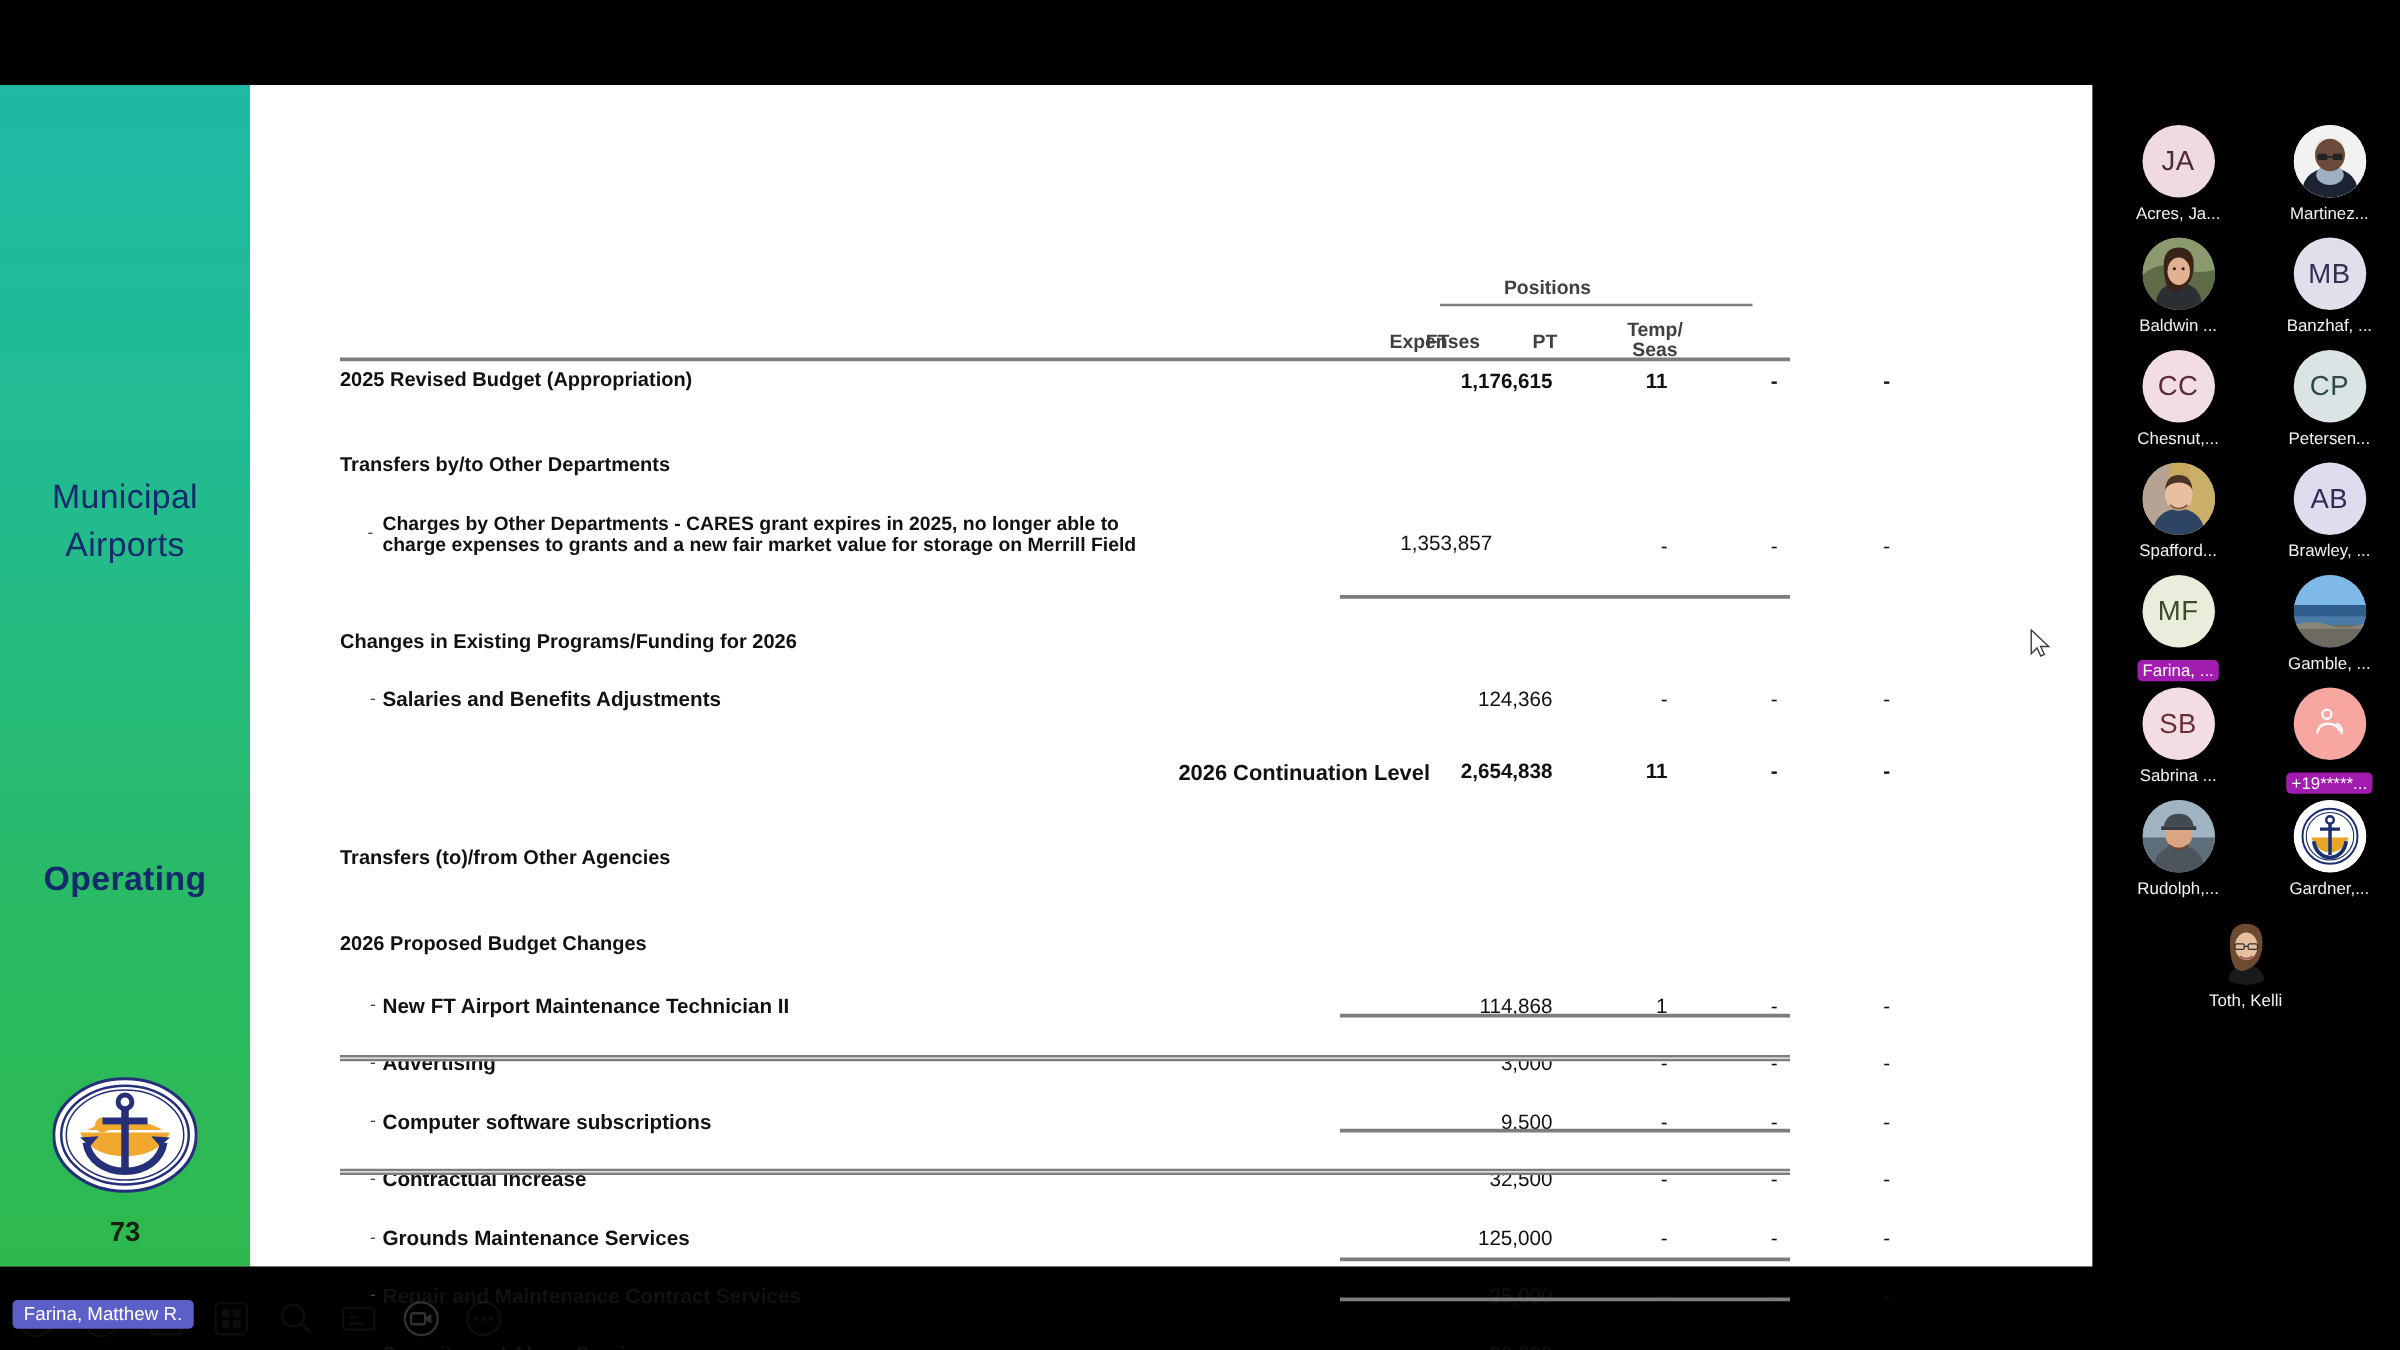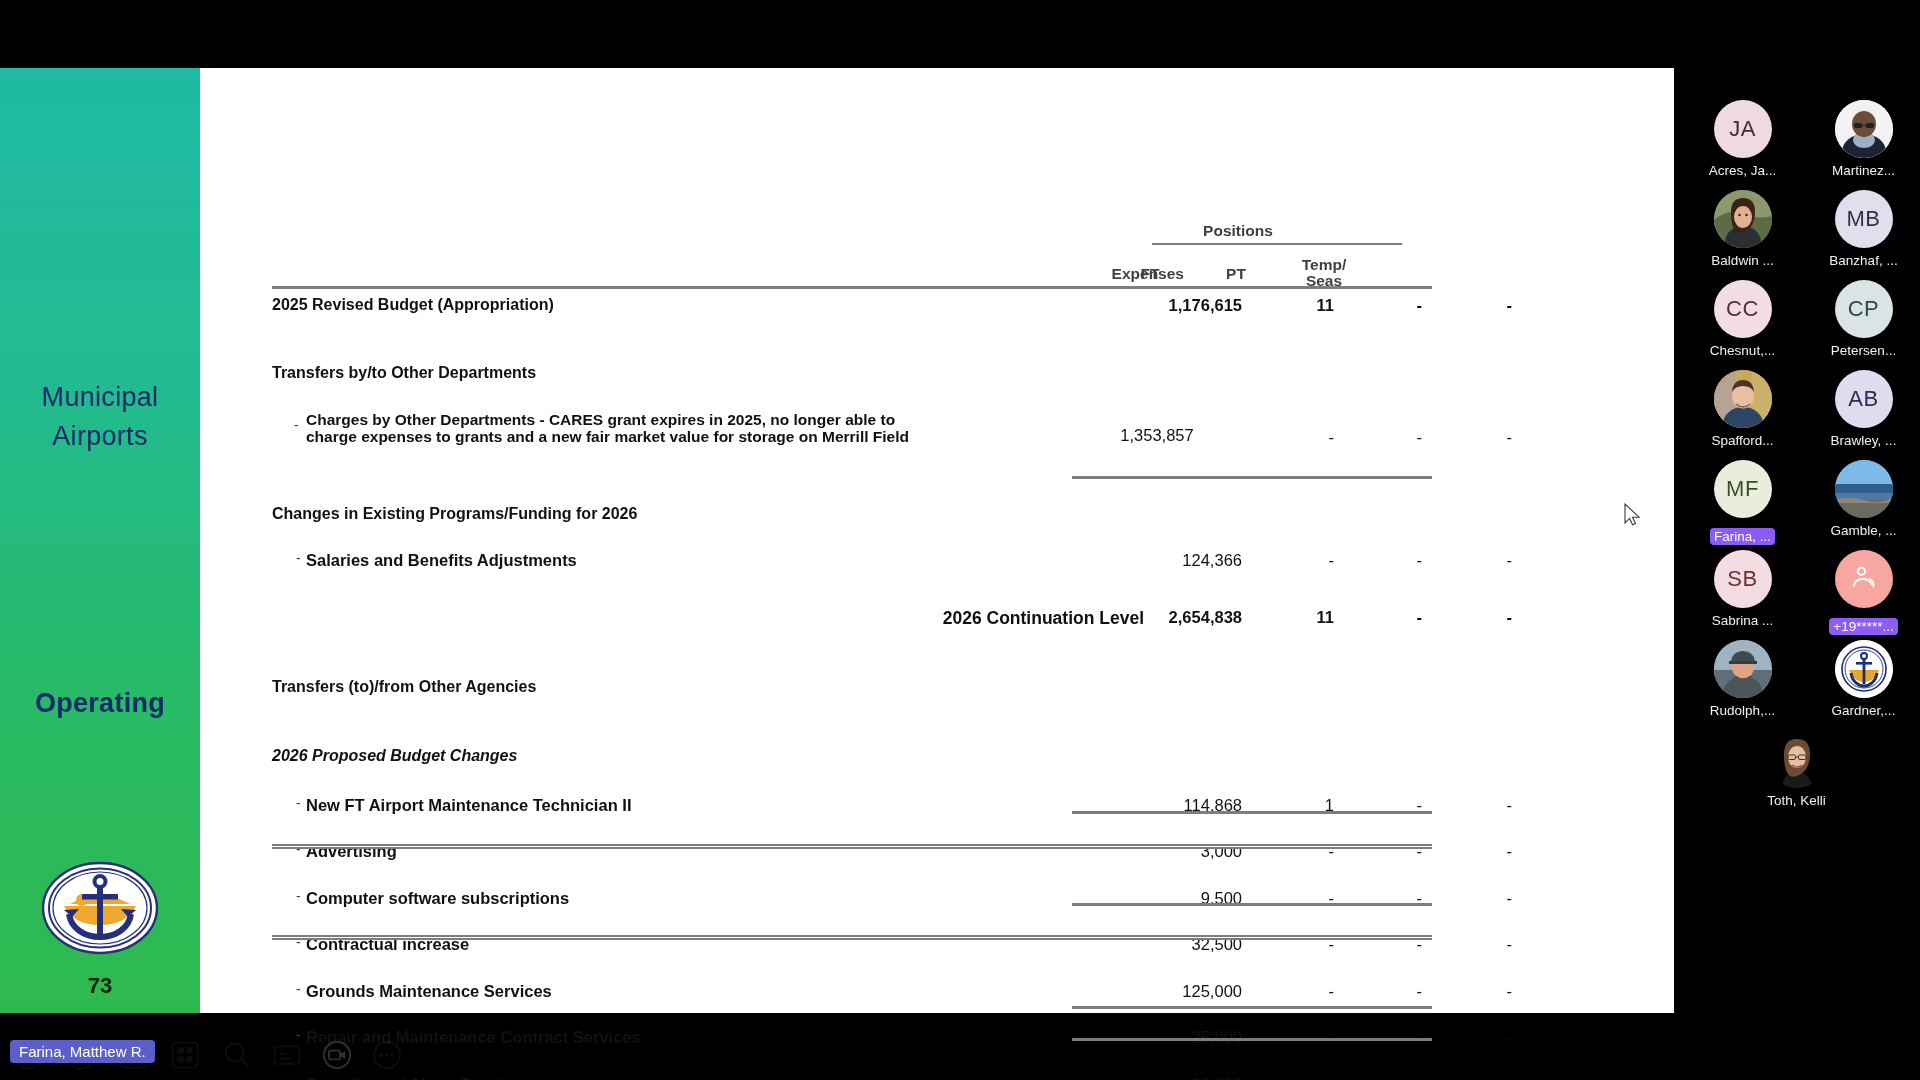--- a/index.html
+++ b/index.html
@@ -56,21 +56,21 @@
   .chd { position:absolute; font-weight:bold; font-size:15.5px; text-align:center; color:#404040; line-height:16px; }
 
   
   #people { position:absolute; left:1674px; top:0; width:246px; height:1013px; background:#000; }
   .pcell { position:absolute; width:113px; text-align:center; }
   .av { width:58px; height:58px; border-radius:50%; margin:0 auto; position:relative; overflow:hidden;
         display:flex; align-items:center; justify-content:center;
         font-size:22px; font-weight:500; letter-spacing:.5px; }
   .pname { margin-top:5px; font-size:13.5px; color:#f2f2f2; white-space:nowrap;
            overflow:hidden; text-overflow:ellipsis; }
-  .pname.hl { background:#8b5cf6; border-radius:4px; padding:1px 4px; display:inline-block; color:#fff; }
+  .pname.hl { background:#a21caf; border-radius:4px; padding:1px 4px; display:inline-block; color:#fff; }
 
   
   #speakerchip { position:absolute; left:10px; top:1040px; background:#5b5fc7; color:#fff;
                  font-size:15px; padding:3px 9px; border-radius:4px; white-space:nowrap; }
 
   #cursor { position:absolute; left:1624px; top:503px; width:18px; height:24px; }
 </style>
 </head>
 <body>
 
@@ -161,21 +161,21 @@
           <div class="c expenses b">2,654,838</div>
           <div class="c ft b">11</div>
           <div class="c pt b">-</div>
           <div class="c ts b">-</div>
         </div>
 
         <div class="row" style="top:290px;">
           <div class="lbl hdr">Transfers (to)/from Other Agencies</div>
         </div>
 
-        <div class="row" style="top:336px;font-style:italic;">
+        <div class="row" style="top:336px;">
           <div class="lbl hdr">2026 Proposed Budget Changes</div>
         </div>
 
         <div class="row" style="top:361px;">
           <span class="dash-b" style="left:24px;">-</span>
           <div class="lbl ind">New FT Airport Maintenance Technician II</div>
           <div class="c expenses">114,868</div>
           <div class="c ft">1</div>
           <div class="c pt">-</div>
           <div class="c ts">-</div>

